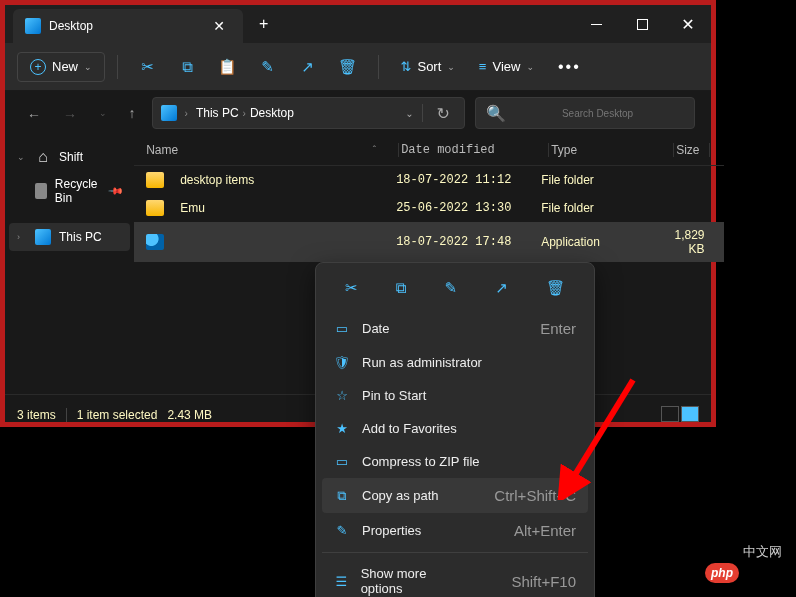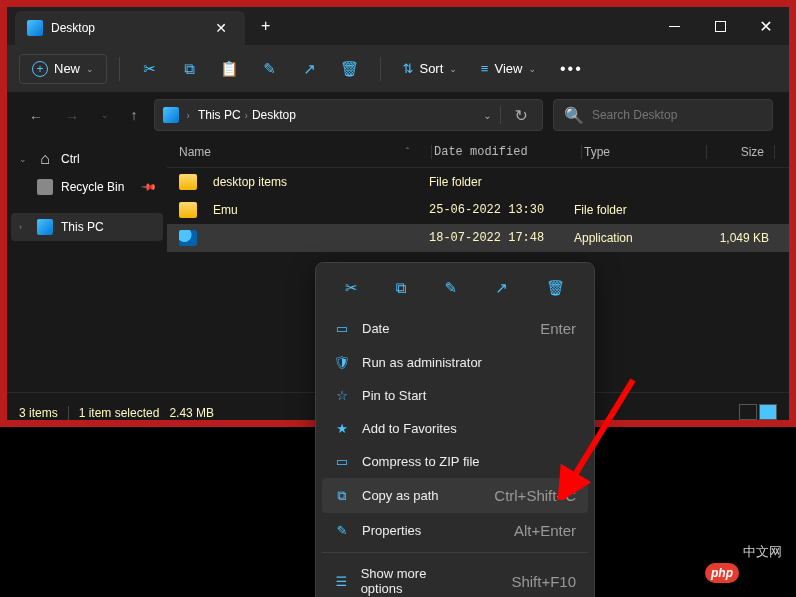--- a/index.html
+++ b/index.html
@@ -1,18 +1,18 @@
 <!DOCTYPE html>
 <html><head>
   <meta charset="utf-8">
   <style>
     * { margin: 0; padding: 0; box-sizing: border-box; font-family: 'Segoe UI', sans-serif; }
     body { background: #000; width: 796px; height: 597px; overflow: hidden; position: relative; }
     
-    .window { background: #202020; width: 796px; height: 427px; display: flex; flex-direction: column; border: 7px solid #b91c1c; }
+    .window { background: #202020; width: 716px; height: 427px; display: flex; flex-direction: column; border: 5px solid #b91c1c; }
     
     .titlebar { height: 38px; display: flex; align-items: stretch; background: #202020; }
     .tab { display: flex; align-items: center; padding: 0 12px; gap: 8px; background: #2c2c2c; border-radius: 6px 6px 0 0; margin-top: 4px; margin-left: 8px; width: 230px; }
     .tab-icon { width: 16px; height: 16px; background: linear-gradient(135deg, #4cc2ff, #0078d4); border-radius: 2px; }
     .tab-title { color: #fff; font-size: 12px; flex: 1; }
     .tab-close { color: #fff; font-size: 14px; padding: 2px 6px; }
     .new-tab { color: #fff; display: flex; align-items: center; padding: 0 16px; font-size: 16px; }
     .spacer { flex: 1; }
     .win-controls { display: flex; }
     .win-btn { width: 46px; display: flex; align-items: center; justify-content: center; color: #fff; }
@@ -28,21 +28,21 @@
     .navbar { height: 44px; display: flex; align-items: center; padding: 0 16px; gap: 10px; background: #191919; }
     .nav-arrow { color: #aaa; padding: 4px 6px; font-size: 14px; }
     .nav-arrow.disabled { color: #555; }
     .addressbar { flex: 1; display: flex; align-items: center; background: #2c2c2c; border: 1px solid #3a3a3a; height: 32px; padding: 0 8px; gap: 8px; border-radius: 4px; }
     .addr-icon { width: 16px; height: 16px; background: linear-gradient(135deg, #4cc2ff, #0078d4); border-radius: 2px; }
     .breadcrumb { display: flex; align-items: center; gap: 4px; color: #fff; font-size: 12px; flex: 1; }
     .breadcrumb span.sep { color: #888; font-size: 10px; }
     .addr-chevron { color: #aaa; font-size: 10px; }
     .refresh { color: #aaa; padding: 0 6px; }
     .searchbox { width: 220px; display: flex; align-items: center; background: #2c2c2c; border: 1px solid #3a3a3a; height: 32px; padding: 0 10px; gap: 8px; border-radius: 4px; }
-    .searchbox input { background: transparent; border: none; color: #86efac; font-size: 12px; outline: none; flex: 1; }
+    .searchbox input { background: transparent; border: none; color: #86efac; font-size: 10px; outline: none; flex: 1; margin-left: 48px; }
     
     .content { flex: 1; display: flex; background: #191919; }
     .sidebar { width: 160px; padding: 8px 4px; }
     .side-item { display: flex; align-items: center; gap: 8px; padding: 6px 8px; color: #fff; font-size: 12px; border-radius: 4px; }
     .side-item.active { background: #2d2d2d; }
     .side-chevron { color: #888; font-size: 9px; width: 10px; }
     .side-icon { width: 16px; height: 16px; display: flex; align-items: center; justify-content: center; }
     .home-ico::before { content: "⌂"; color: #ddd; font-size: 16px; }
     .recycle-ico { background: #888; border-radius: 2px; }
     .pc-ico { background: linear-gradient(135deg, #4cc2ff, #0078d4); border-radius: 2px; }
@@ -157,21 +157,21 @@
       <span style="color:#888">🔍</span>
       <input placeholder="Search Desktop" style="">
     </div>
   </div>
 
   <div class="content">
     <div class="sidebar">
       <div class="side-item">
         <span class="side-chevron">⌄</span>
         <span class="side-icon home-ico"></span>
-        <span>Ctrl</span>
+        <span>Shift</span>
       </div>
       <div class="side-item" style="padding-left:26px">
         <span class="side-icon recycle-ico"></span>
         <span>Recycle Bin</span>
         <span class="pin-ico">📌</span>
       </div>
       <div style="height:12px"></div>
       <div class="side-item active">
         <span class="side-chevron">›</span>
         <span class="side-icon pc-ico"></span>
@@ -192,39 +192,40 @@
         <div class="col-sep"></div>
         <div class="col-size">Size</div>
         <div class="col-sep"></div>
       </div>
       <div id="rows">
           <div class="row">
     <div class="col-name">
               <div class="file-icon folder-ico"></div>
               <span>desktop items</span>
             </div>
+    <div class="col-date">18-07-2022 11:12</div>
     <div class="col-type">File folder</div>
     <div class="col-size"></div>
           </div>
           <div class="row">
     <div class="col-name">
               <div class="file-icon folder-ico"></div>
               <span>Emu</span>
             </div>
     <div class="col-date">25-06-2022 13:30</div>
     <div class="col-type">File folder</div>
     <div class="col-size"></div>
           </div>
           <div class="row selected">
     <div class="col-name">
               <div class="file-icon exe-ico"></div>
             </div>
     <div class="col-date">18-07-2022 17:48</div>
     <div class="col-type">Application</div>
-    <div class="col-size">1,049 KB</div>
+    <div class="col-size">1,829 KB</div>
           </div>
         </div>
     </div>
   </div>
 
   <div class="statusbar">
     <span>3 items</span>
     <div class="status-sep"></div>
     <span>1 item selected</span>
     <span>2.43 MB</span>

